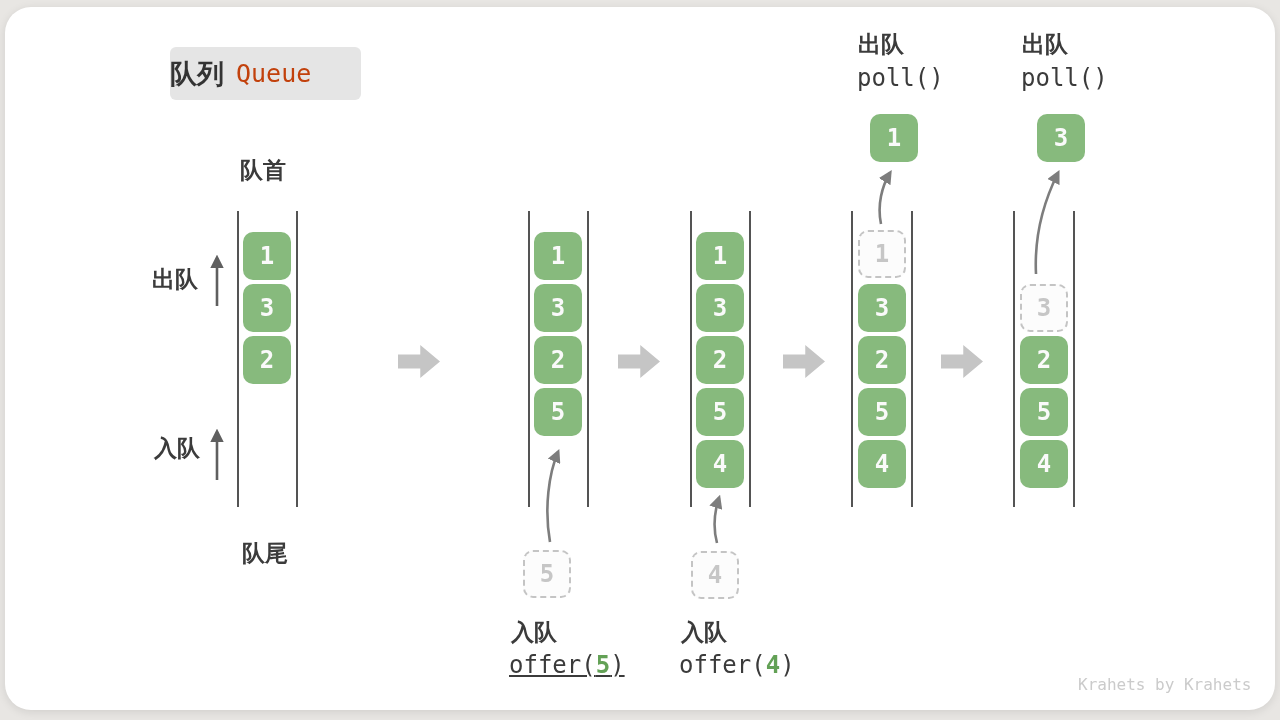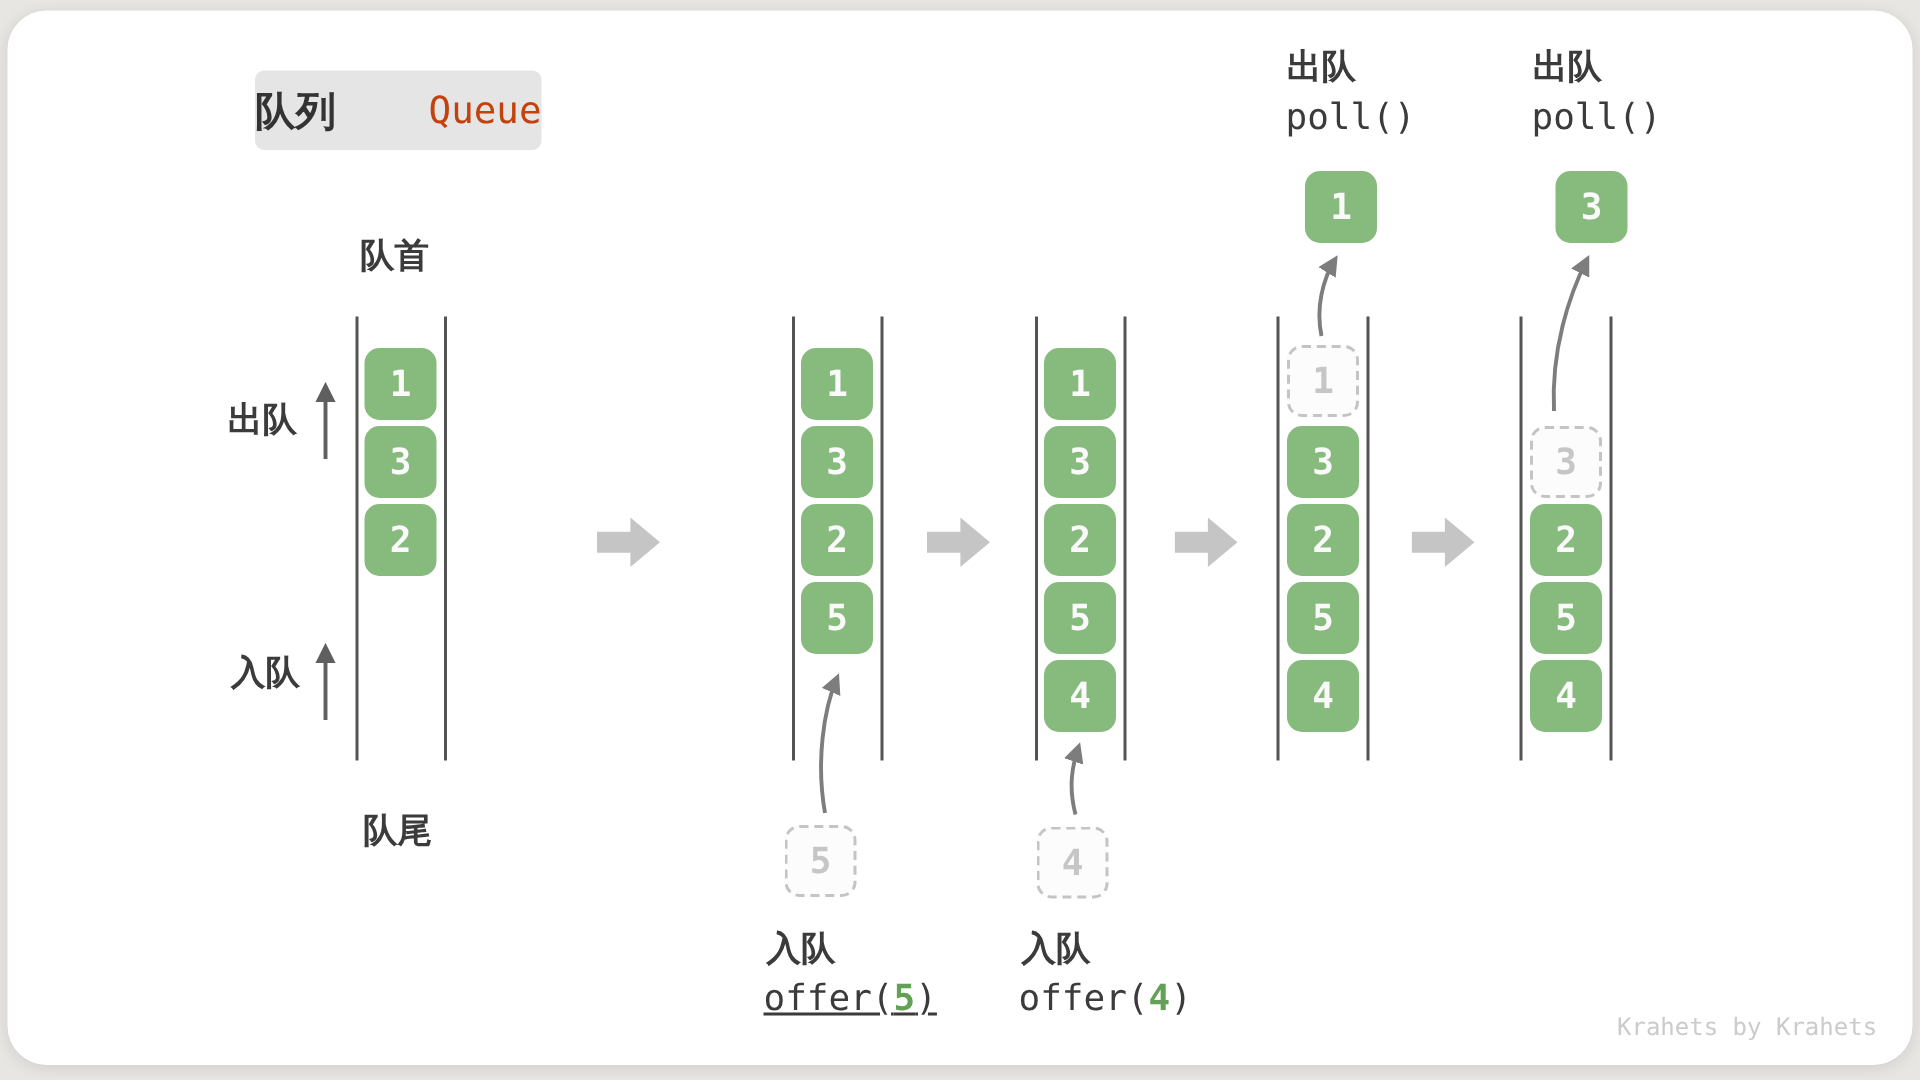--- a/index.html
+++ b/index.html
@@ -13,21 +13,21 @@
   #stage { position:relative; width:1280px; height:720px; }
   .card {
     position:absolute; left:5px; top:7px; width:1270px; height:703px;
     background:#ffffff; border-radius:26px;
     box-shadow:0 2px 10px rgba(0,0,0,0.10);
   }
   .abs { position:absolute;font-family:Liberation Serif, serif; }
   .title-badge {
     position:absolute; left:170px; top:47px; width:191px; height:53px;
     background:#e5e5e5; border-radius:6px;
-    display:flex; align-items:center; justify-content:space-between; gap:12px;
+    display:flex; align-items:center; justify-content:flex-start; gap:12px;
   }
   .title-zh { font-size:27px; font-weight:bold; color:#333; }
   .title-en { font-size:25px; font-family:"DejaVu Sans Mono","Liberation Mono",monospace; color:#c2410c; }
   .zh-label { font-size:23px; font-weight:bold; color:#3b3b3b; white-space:nowrap; }
   .mono-label { font-size:24px; font-family:"DejaVu Sans Mono","Liberation Mono",monospace; color:#3b3b3b; white-space:nowrap; }
   .mono-label .arg { color:#63a156; font-weight:bold; }
   .wall { position:absolute; top:211px; width:2px; height:296px; background:#545454; }
   .slot {
     position:absolute; width:48px; height:48px; border-radius:10px;
     display:flex; align-items:center; justify-content:center;

